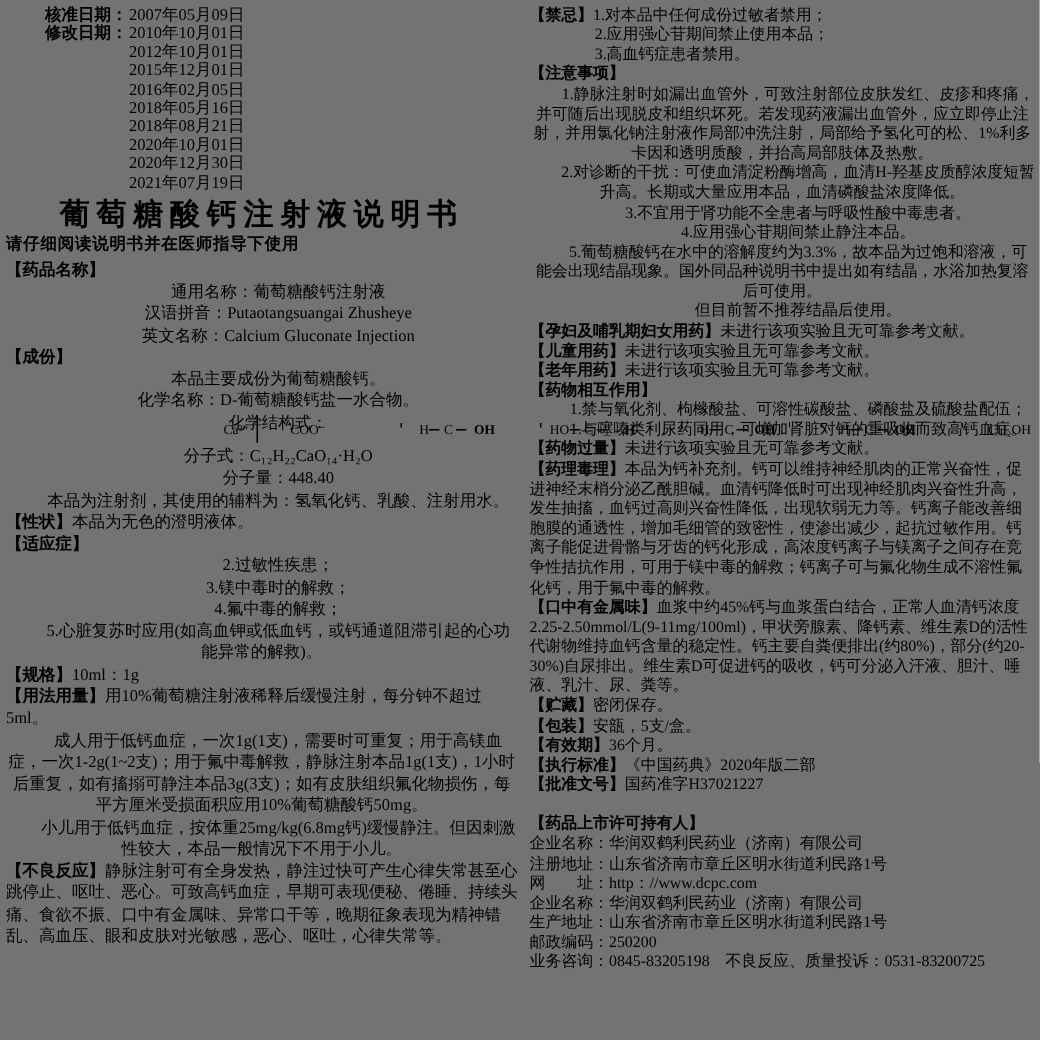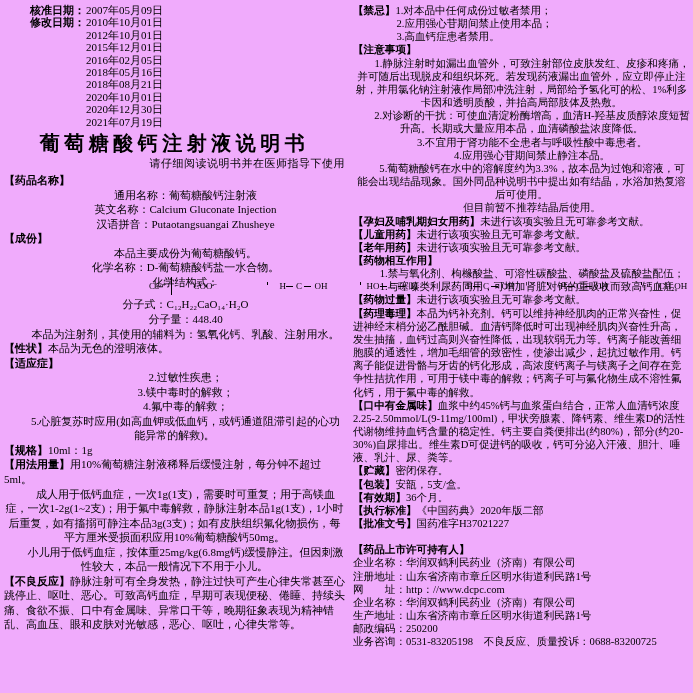--- a/index.html
+++ b/index.html
@@ -1,42 +1,42 @@
 <!DOCTYPE html>
 <html><head>
 <meta charset="utf-8">
 <style>
   html,body{margin:0;padding:0;background:#fff;color:#000;}
   body{width:693px;height:693px;font-family:"Liberation Serif","DejaVu Serif",serif;}
-  .page{display:flex;width:693px;height:693px;box-sizing:border-box;padding:4px 3px 2px 4px;gap:8px;background:#f0abfc;}
+  .page{display:flex;width:693px;height:693px;box-sizing:border-box;padding:4px 3px 2px 4px;gap:8px;background:#737373;}
   .col{width:341px;box-sizing:border-box;}
   .col-left{font-size:11px;line-height:14.55px;}
   .col-right{font-size:10.6px;line-height:13.15px;}
   p{margin:0;padding:0;}
   .h{font-weight:bold;}
   .indent{text-indent:2em;text-align:center;}
   
   .dates{margin-left:26px;font-size:11px;line-height:12.4px;}
   .date-row{display:flex;}
   .dlabel{width:56px;font-weight:bold;flex:none;}
   
   .title{font-size:20px;font-weight:bold;text-align:center;letter-spacing:4.5px;line-height:26px;margin-top:2px;white-space:nowrap;}
-  .subtitle{font-size:11px;font-weight:normal;text-align:right;letter-spacing:0.5px;line-height:15px;margin-bottom:2px;}
+  .subtitle{font-size:11px;font-weight:bold;text-align:left;letter-spacing:0.5px;line-height:15px;margin-bottom:2px;}
   
   .chem-line{position:relative;}
   .struct{display:flex;align-items:center;margin-left:145px;margin-top:-12px;margin-bottom:2px;font-size:9px;line-height:9px;}
   .cation{margin-right:5px;}
   .bk{width:6px;align-self:stretch;}
   .bk-l{border-left:1px solid #000;border-top:1px solid #000;border-bottom:1px solid #000;margin-right:2px;}
   .bk-r{border-right:1px solid #000;border-top:1px solid #000;border-bottom:1px solid #000;margin-left:2px;}
   .backbone{display:flex;flex-direction:row;align-items:flex-start;padding:2px 0;}
   .srow{display:grid;grid-template-columns:18px 8px 10px 8px 18px;align-items:center;height:9px;}
   .sl{text-align:right;}
   .sc{text-align:center;}
-  .sr{text-align:center;}
+  .sr{text-align:right;font-weight:bold;}
   .hb{display:block;height:1px;background:#000;width:7px;margin:0 auto;}
   .vb{width:1px;height:3px;background:#000;margin-left:30.5px;}
   .scap{width:62px;text-align:center;height:9px;}
   .ssub{align-self:flex-end;font-size:8px;margin-bottom:1px;}
   .hydrate{align-self:center;margin-left:4px;font-size:9.5px;}
   
   .ind-c{padding-left:4.1em;}
   .gap-top{margin-top:13px;}
 </style>
 </head>
@@ -87,22 +87,22 @@
           <span class="dlabel"></span>
           <span>2021年07月19日</span>
         </div>
     </div>
 
     <div class="title">葡萄糖酸钙注射液说明书</div>
     <div class="subtitle">请仔细阅读说明书并在医师指导下使用</div>
 
     <p class="h">【药品名称】</p>
     <p class="indent">通用名称：葡萄糖酸钙注射液</p>
+    <p class="indent">汉语拼音：Putaotangsuangai Zhusheye</p>
     <p class="indent">英文名称：Calcium Gluconate Injection</p>
-    <p class="indent">汉语拼音：Putaotangsuangai Zhusheye</p>
 
     <p class="h">【成份】</p>
     <p class="indent">本品主要成份为葡萄糖酸钙。</p>
     <p class="indent">化学名称：D-葡萄糖酸钙盐一水合物。</p>
 
     <div class="chem-line">
       <p class="indent">化学结构式：</p>
       <div class="struct">
         <span class="cation">Ca²⁺</span>
         <div class="bk bk-l"></div>
@@ -206,16 +206,16 @@
     <p><b class="h">【批准文号】</b><span>国药准字H37021227</span></p>
 
     <p class="h gap-top">【药品上市许可持有人】</p>
     <p>企业名称：华润双鹤利民药业（济南）有限公司</p>
     <p>注册地址：山东省济南市章丘区明水街道利民路1号</p>
     <p>网　　址：http：//www.dcpc.com</p>
 
     <p>企业名称：华润双鹤利民药业（济南）有限公司</p>
     <p>生产地址：山东省济南市章丘区明水街道利民路1号</p>
     <p>邮政编码：250200</p>
-    <p>业务咨询：0531-83205198　不良反应、质量投诉：0688-83200725</p>
+    <p>业务咨询：0845-83205198　不良反应、质量投诉：0531-83200725</p>
 
   </div>
 </div>
 
 </body></html>

